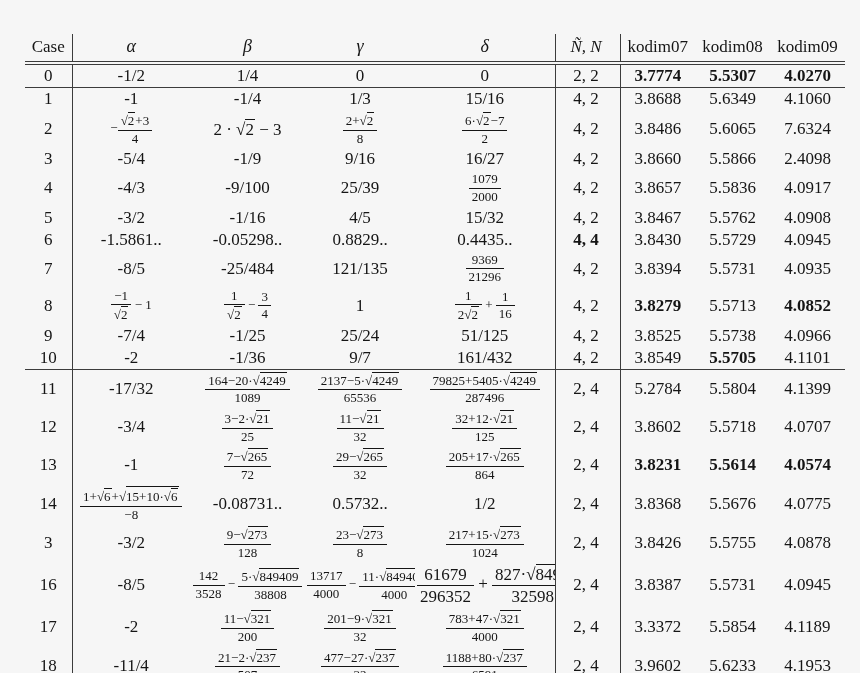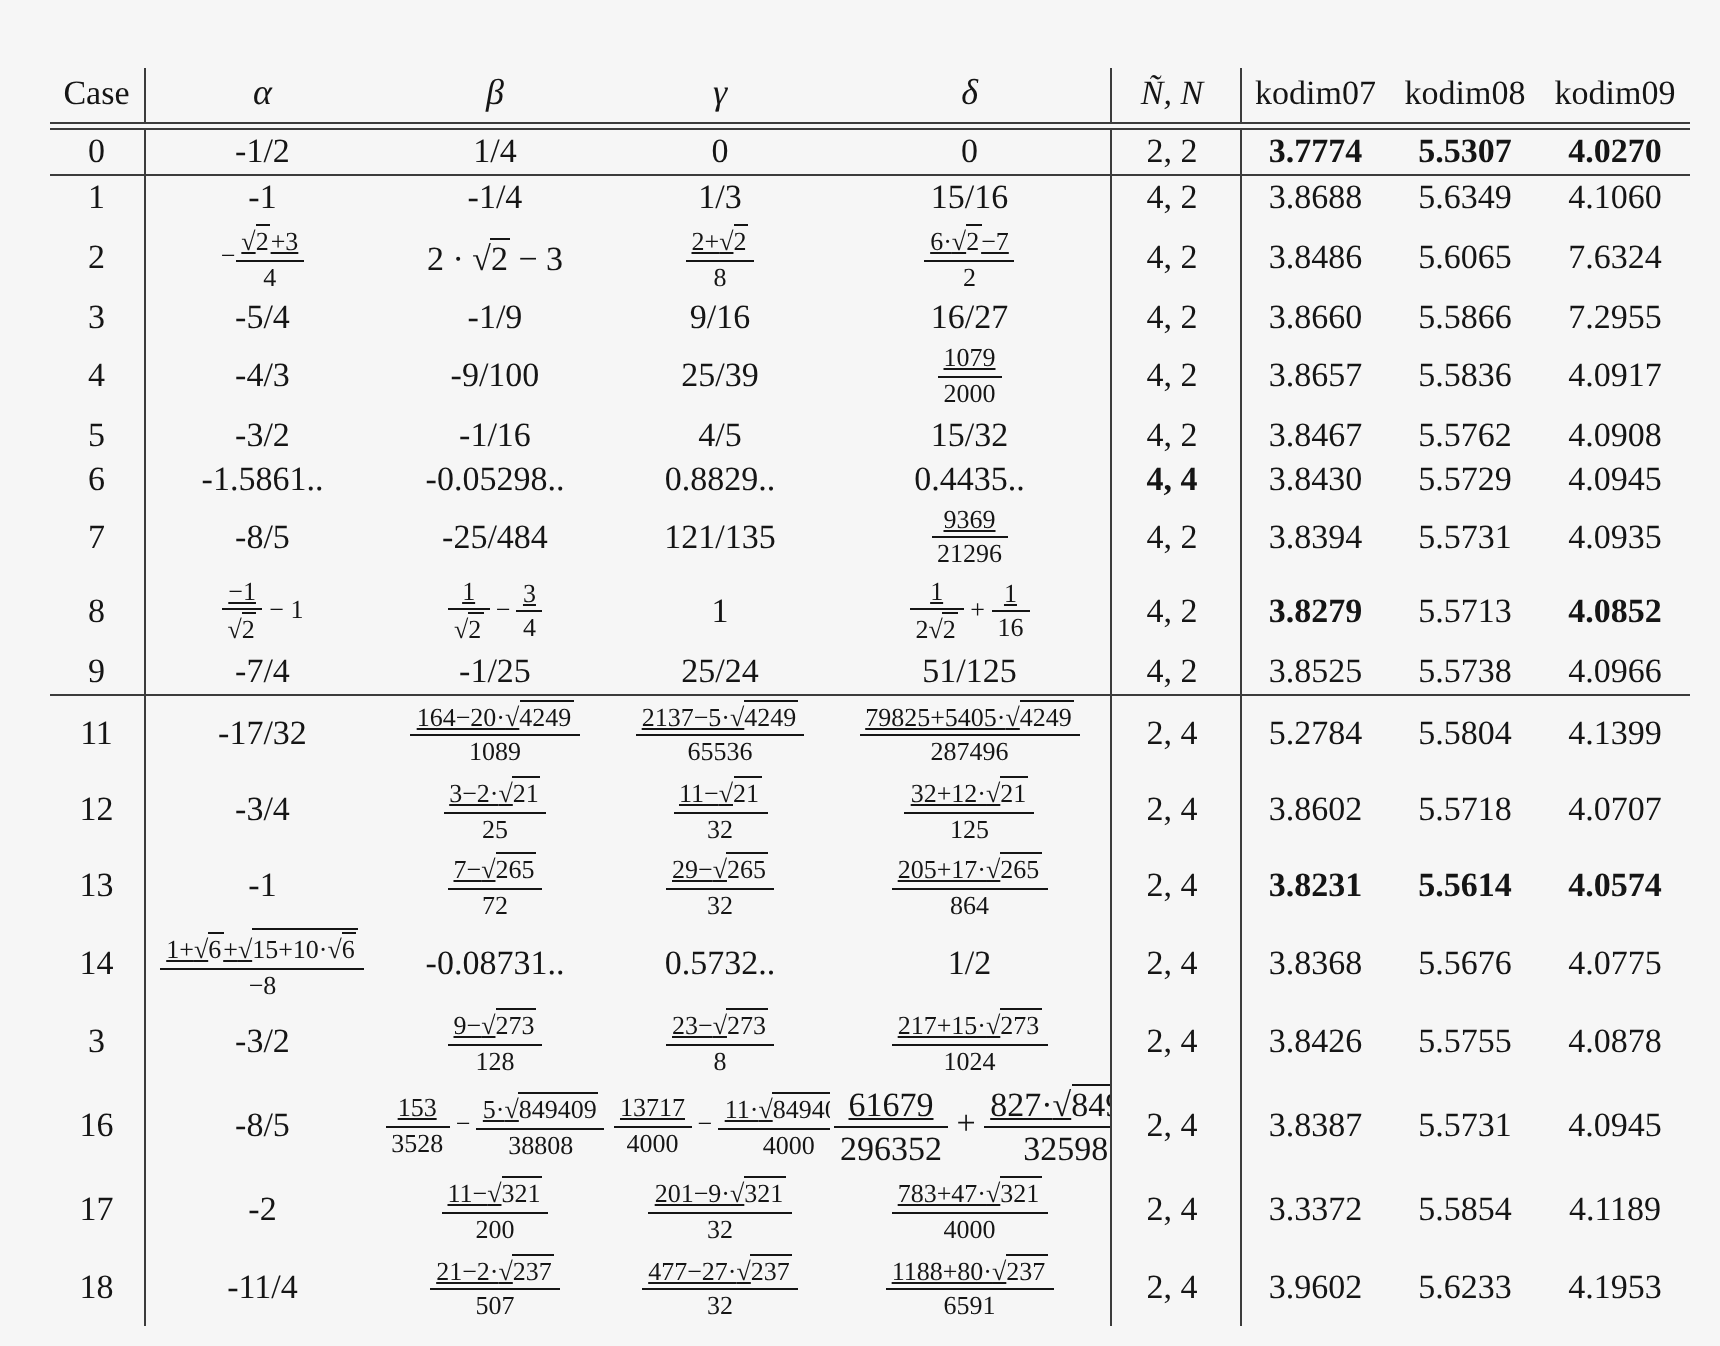--- a/index.html
+++ b/index.html
@@ -24,21 +24,21 @@
   .col-nn   { border-left:1.4px solid #3c3c3c; border-right:1.4px solid #3c3c3c;
               text-align:center; padding-right:5px; }
   tr.rule-above td { border-top:1.5px solid #3c3c3c; }
   tbody tr:first-child td { border-top:0; }
   .bold { font-weight:bold; }
   .greek { font-style:italic; font-size:18px; }
   .nn-head { font-style:italic; }
   td.math { font-size:13px; line-height:1.05; padding-top:2px; padding-bottom:2px; }
   td.math-sm { font-size:17px; }
   .frac { display:inline-block; vertical-align:middle; text-align:center; line-height:1.12; }
-  .frac .num { display:block; border-bottom:1px solid currentColor; padding:0 3px 1px;text-decoration:underline; }
+  .frac .num { display:block; border-bottom:1px solid currentColor; padding:0 3px 1px; }
   .frac .den { display:block; padding:1px 3px 0; }
   .sqrt { white-space:nowrap; }
   .sqrt .rc { display:inline-block; border-top:1px solid currentColor;
               padding:1px 1px 0 0; line-height:1.05; }
 </style>
 </head>
 <body>
 
 <div class="page">
   <table>
@@ -102,21 +102,21 @@
         </tr>
         <tr>
           <td class="col-case">3</td>
           <td class="col-a">-5/4</td>
           <td class="col-b">-1/9</td>
           <td class="col-g">9/16</td>
           <td class="col-d">16/27</td>
           <td class="col-nn">4, 2</td>
           <td class="col-k7">3.8660</td>
           <td class="col-k8">5.5866</td>
-          <td class="col-k9">7.2955</td>
+          <td class="col-k9">2.4098</td>
         </tr>
         <tr>
           <td class="col-case">4</td>
           <td class="col-a">-4/3</td>
           <td class="col-b">-9/100</td>
           <td class="col-g">25/39</td>
           <td class="col-d math"><span class="frac"><span class="num">1079</span><span class="den">2000</span></span></td>
           <td class="col-nn">4, 2</td>
           <td class="col-k7">3.8657</td>
           <td class="col-k8">5.5836</td>
@@ -170,20 +170,31 @@
           <td class="col-case">9</td>
           <td class="col-a">-7/4</td>
           <td class="col-b">-1/25</td>
           <td class="col-g">25/24</td>
           <td class="col-d">51/125</td>
           <td class="col-nn">4, 2</td>
           <td class="col-k7">3.8525</td>
           <td class="col-k8">5.5738</td>
           <td class="col-k9">4.0966</td>
         </tr>
+        <tr>
+          <td class="col-case">10</td>
+          <td class="col-a">-2</td>
+          <td class="col-b">-1/36</td>
+          <td class="col-g">9/7</td>
+          <td class="col-d">161/432</td>
+          <td class="col-nn">4, 2</td>
+          <td class="col-k7">3.8549</td>
+          <td class="col-k8 bold">5.5705</td>
+          <td class="col-k9">4.1101</td>
+        </tr>
         <tr class="rule-above">
           <td class="col-case">11</td>
           <td class="col-a">-17/32</td>
           <td class="col-b math"><span class="frac"><span class="num">164−20·<span class="sqrt">√<span class="rc">4249</span></span></span><span class="den">1089</span></span></td>
           <td class="col-g math"><span class="frac"><span class="num">2137−5·<span class="sqrt">√<span class="rc">4249</span></span></span><span class="den">65536</span></span></td>
           <td class="col-d math"><span class="frac"><span class="num">79825+5405·<span class="sqrt">√<span class="rc">4249</span></span></span><span class="den">287496</span></span></td>
           <td class="col-nn">2, 4</td>
           <td class="col-k7">5.2784</td>
           <td class="col-k8">5.5804</td>
           <td class="col-k9">4.1399</td>
@@ -228,21 +239,21 @@
           <td class="col-g math"><span class="frac"><span class="num">23−<span class="sqrt">√<span class="rc">273</span></span></span><span class="den">8</span></span></td>
           <td class="col-d math"><span class="frac"><span class="num">217+15·<span class="sqrt">√<span class="rc">273</span></span></span><span class="den">1024</span></span></td>
           <td class="col-nn">2, 4</td>
           <td class="col-k7">3.8426</td>
           <td class="col-k8">5.5755</td>
           <td class="col-k9">4.0878</td>
         </tr>
         <tr>
           <td class="col-case">16</td>
           <td class="col-a">-8/5</td>
-          <td class="col-b math"><span class="frac"><span class="num">153</span><span class="den">3528</span></span> − <span class="frac"><span class="num">5·<span class="sqrt">√<span class="rc">849409</span></span></span><span class="den">38808</span></span></td>
+          <td class="col-b math"><span class="frac"><span class="num">142</span><span class="den">3528</span></span> − <span class="frac"><span class="num">5·<span class="sqrt">√<span class="rc">849409</span></span></span><span class="den">38808</span></span></td>
           <td class="col-g math"><span class="frac"><span class="num">13717</span><span class="den">4000</span></span> − <span class="frac"><span class="num">11·<span class="sqrt">√<span class="rc">849409</span></span></span><span class="den">4000</span></span></td>
           <td class="col-d math math-sm"><span class="frac"><span class="num">61679</span><span class="den">296352</span></span> + <span class="frac"><span class="num">827·<span class="sqrt">√<span class="rc">849409</span></span></span><span class="den">3259872</span></span></td>
           <td class="col-nn">2, 4</td>
           <td class="col-k7">3.8387</td>
           <td class="col-k8">5.5731</td>
           <td class="col-k9">4.0945</td>
         </tr>
         <tr>
           <td class="col-case">17</td>
           <td class="col-a">-2</td>

